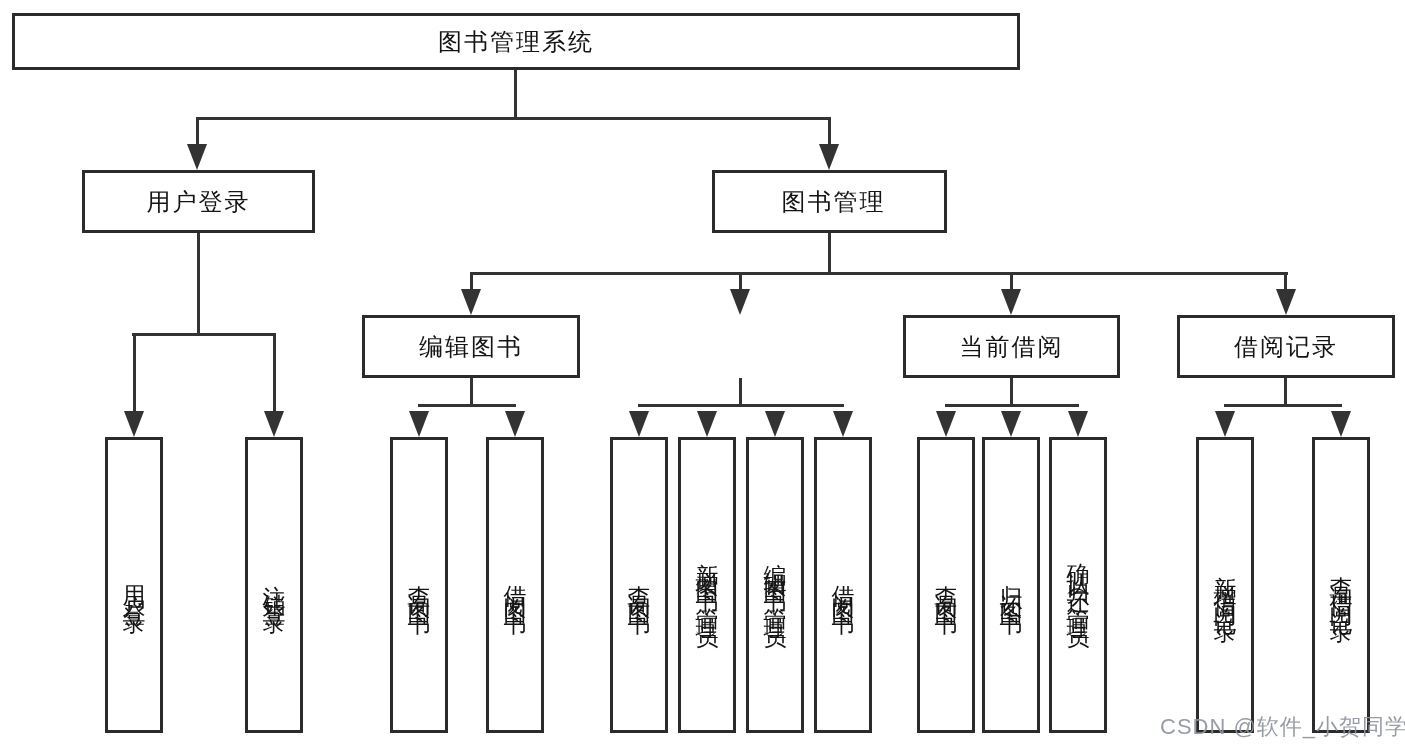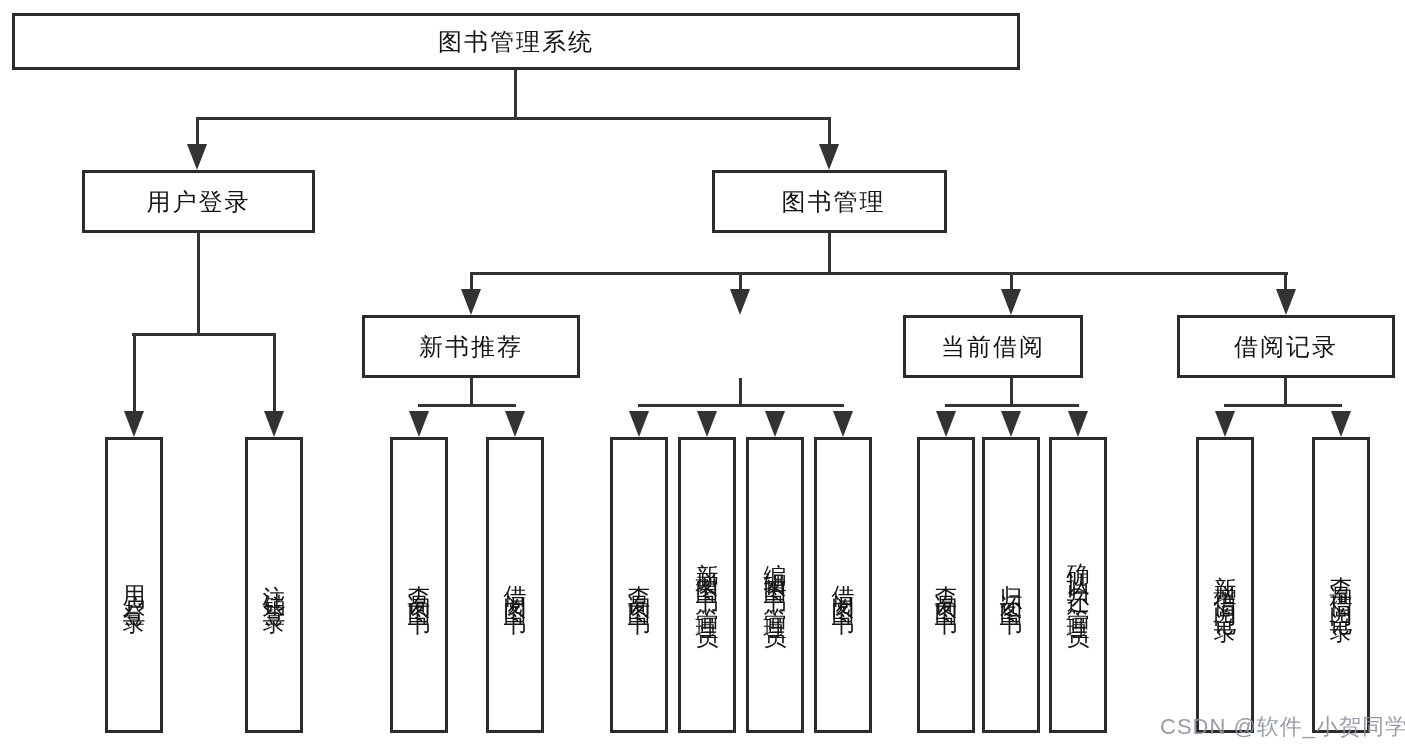--- a/index.html
+++ b/index.html
@@ -45,22 +45,22 @@
   <div class="hl" style="left:470px;top:272px;width:818px;"></div>
   <div class="vl" style="left:470px;top:274px;height:17px;"></div>
   <div class="vl" style="left:739px;top:274px;height:17px;"></div>
   <div class="vl" style="left:1010px;top:274px;height:17px;"></div>
   <div class="vl" style="left:1284px;top:274px;height:17px;"></div>
   <div class="ar" style="left:461px;top:289px;"></div>
   <div class="ar" style="left:730px;top:289px;"></div>
   <div class="ar" style="left:1001px;top:289px;"></div>
   <div class="ar" style="left:1276px;top:289px;"></div>
 
-  <div class="box" style="left:362px;top:315px;width:218px;height:63px;">新书推荐</div>
-  <div class="box" style="left:903px;top:315px;width:180px;height:63px;">当前借阅</div>
+  <div class="box" style="left:362px;top:315px;width:218px;height:63px;">编辑图书</div>
+  <div class="box" style="left:903px;top:315px;width:217px;height:63px;">当前借阅</div>
   <div class="box" style="left:1177px;top:315px;width:218px;height:63px;">借阅记录</div>
 
   <div class="vl" style="left:470px;top:378px;height:28px;"></div>
   <div class="vl" style="left:739px;top:378px;height:28px;"></div>
   <div class="vl" style="left:1010px;top:378px;height:28px;"></div>
   <div class="vl" style="left:1284px;top:378px;height:28px;"></div>
 
   <div class="hl" style="left:418px;top:404px;width:98px;"></div>
   <div class="hl" style="left:638px;top:404px;width:206px;"></div>
   <div class="hl" style="left:945px;top:404px;width:134px;"></div>

